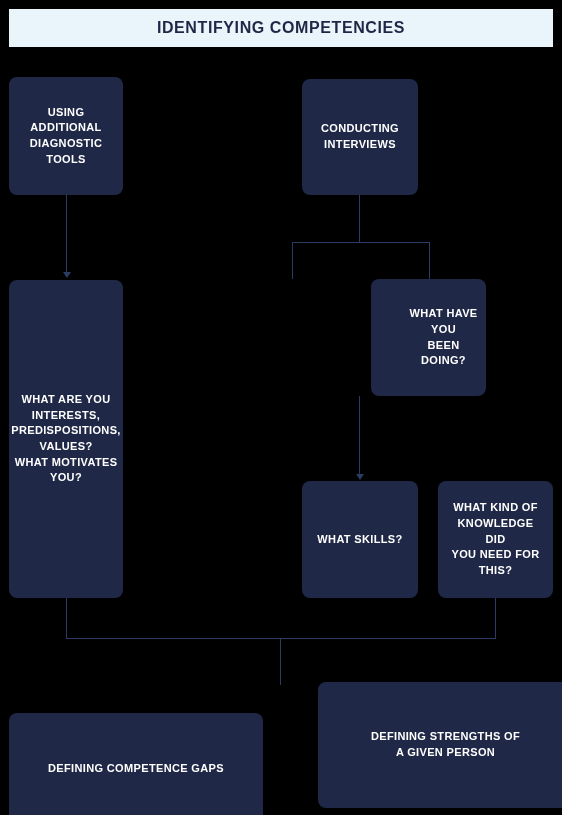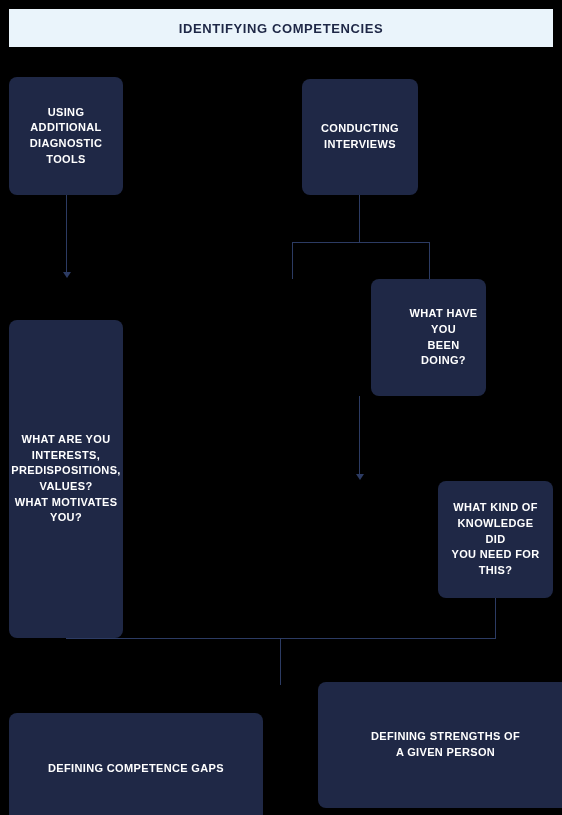--- a/index.html
+++ b/index.html
@@ -22,21 +22,21 @@
     left: 9px;
     top: 9px;
     width: 544px;
     height: 38px;
     background: #eaf4fb;
     display: flex;
     align-items: center;
     justify-content: center;
   }
   .header-title {
-    font-size: 13px;
+    font-size: 16px;
     font-weight: bold;
     letter-spacing: 0.6px;
     color: #1e2746;
     text-align: center;
     font-family: "Liberation Sans", sans-serif;
   }
   .node {
     position: absolute;
     background: #1f2846;
     border-radius: 8px;
@@ -104,36 +104,39 @@
   <div class="node" style="left:9px; top:77px; width:114px; height:118px;">
     <div class="node-label">USING ADDITIONAL
 DIAGNOSTIC TOOLS</div>
   </div>
 
   <div class="node" style="left:302px; top:79px; width:116px; height:116px;">
     <div class="node-label">CONDUCTING
 INTERVIEWS</div>
   </div>
 
-  <div class="node" style="left:9px; top:280px; width:114px; height:318px;margin-top:40px;">
+  <div class="node" style="left:9px; top:280px; width:114px; height:318px;">
     <div class="node-label">WHAT ARE YOU
 INTERESTS,
 PREDISPOSITIONS,
 VALUES?
 WHAT MOTIVATES
 YOU?</div>
   </div>
 
 
   <div class="node" style="left:371px; top:279px; width:115px; height:117px;padding-left:38px;">
     <div class="node-label">WHAT HAVE YOU
 BEEN DOING?</div>
   </div>
 
 
+  <div class="node" style="left:302px; top:481px; width:116px; height:117px;">
+    <div class="node-label">WHAT SKILLS?</div>
+  </div>
 
   <div class="node" style="left:438px; top:481px; width:115px; height:117px;">
     <div class="node-label">WHAT KIND OF
 KNOWLEDGE DID
 YOU NEED FOR
 THIS?</div>
   </div>
 
   <div class="node" style="left:9px; top:685px; width:254px; height:112px;margin-top:28px;">
     <div class="node-label">DEFINING COMPETENCE GAPS</div>

